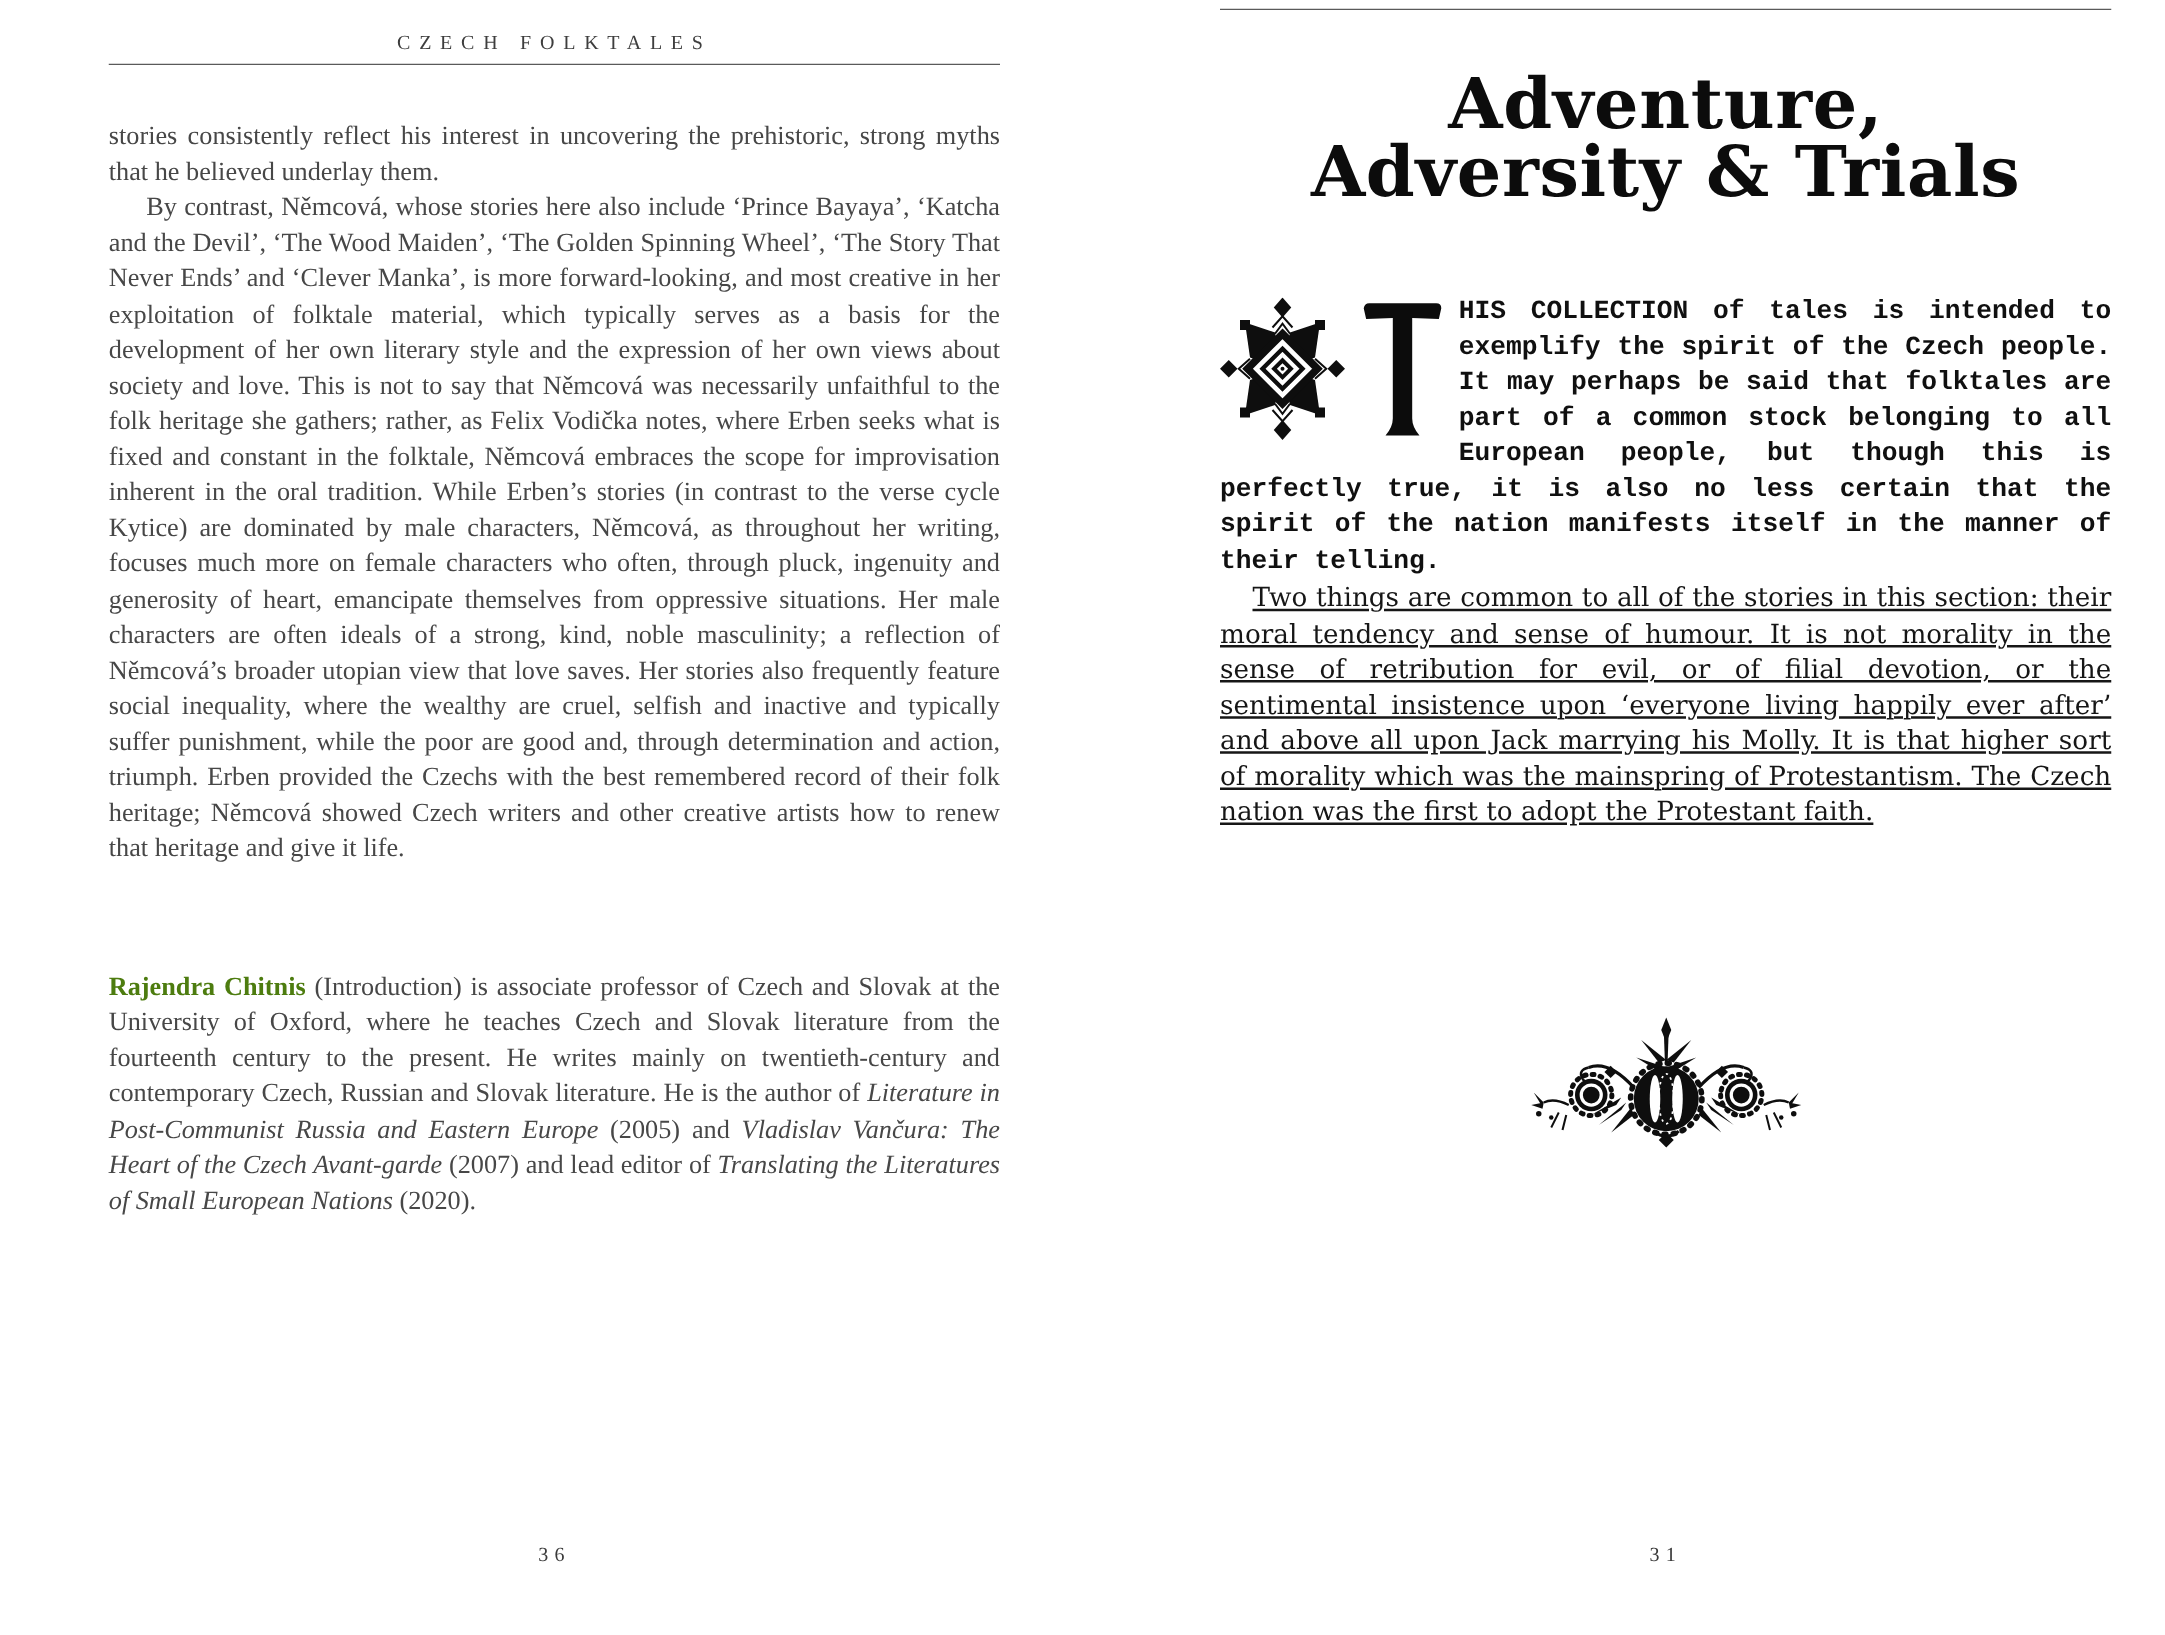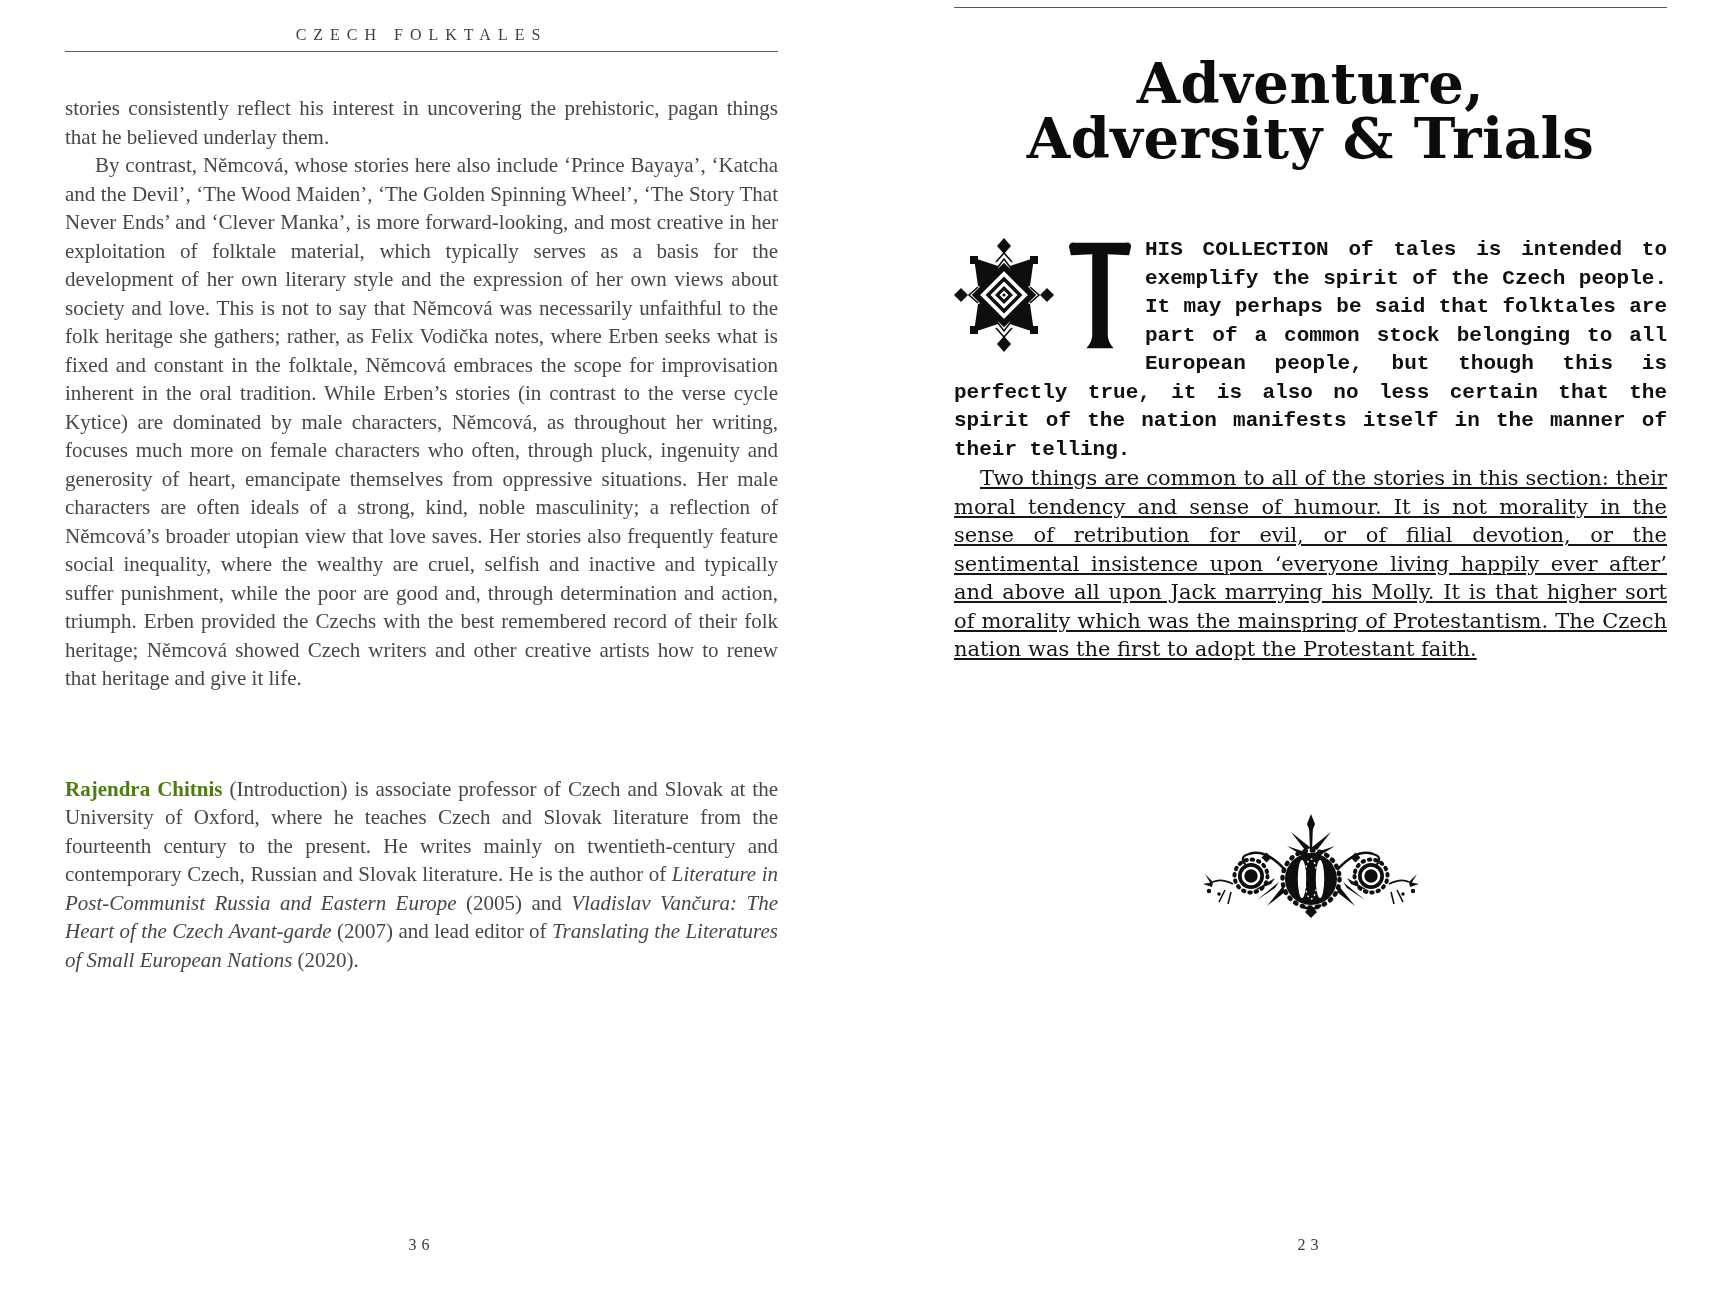--- a/index.html
+++ b/index.html
@@ -1,20 +1,20 @@
 <!DOCTYPE html>
 <html><head>
 <meta charset="utf-8">
 <style>
   html,body{margin:0;padding:0;}
   body{
     width:1732px;height:1308px;position:relative;background:#ffffff;
     font-family:"Liberation Serif", serif;overflow:hidden;
   }
-  .page{position:absolute;top:0;height:1246px;}
+  .page{position:absolute;top:0;height:1246px;margin-left:22px;}
   #left-page{left:65px;width:713px;}
   #right-page{left:954px;width:713px;}
 
   .running-head{
     margin-top:26px;text-align:center;
     font-size:16px;letter-spacing:7px;color:#3e3e3e;
     font-family:"Liberation Serif", serif;white-space:nowrap;
   }
   .head-rule{border:none;border-top:1.6px solid #5a5a5a;margin:7px 0 0 0;}
 
@@ -62,21 +62,21 @@
   .tail-ornament{width:224px;height:108px;}
 </style>
 </head>
 <body>
 
 <div class="page" id="left-page">
   <div class="running-head">CZECH FOLKTALES</div>
   <hr class="head-rule">
 
   <div class="body-text">
-    <p>stories consistently reflect his interest in uncovering the prehistoric, pagan things that he believed underlay them.</p>
+    <p>stories consistently reflect his interest in uncovering the prehistoric, strong myths that he believed underlay them.</p>
     <p class="indent">By contrast, Němcová, whose stories here also include ‘Prince Bayaya’, ‘Katcha and the Devil’, ‘The Wood Maiden’, ‘The Golden Spinning Wheel’, ‘The Story That Never Ends’ and ‘Clever Manka’, is more forward-looking, and most creative in her exploitation of folktale material, which typically serves as a basis for the development of her own literary style and the expression of her own views about society and love. This is not to say that Němcová was necessarily unfaithful to the folk heritage she gathers; rather, as Felix Vodička notes, where Erben seeks what is fixed and constant in the folktale, Němcová embraces the scope for improvisation inherent in the oral tradition. While Erben’s stories (in contrast to the verse cycle Kytice) are dominated by male characters, Němcová, as throughout her writing, focuses much more on female characters who often, through pluck, ingenuity and generosity of heart, emancipate themselves from oppressive situations. Her male characters are often ideals of a strong, kind, noble masculinity; a reflection of Němcová’s broader utopian view that love saves. Her stories also frequently feature social inequality, where the wealthy are cruel, selfish and inactive and typically suffer punishment, while the poor are good and, through determination and action, triumph. Erben provided the Czechs with the best remembered record of their folk heritage; Němcová showed Czech writers and other creative artists how to renew that heritage and give it life.</p>
   </div>
 
   <div class="bio"><span class="seg-bold">Rajendra Chitnis</span><span> (Introduction) is associate professor of Czech and Slovak at the University of Oxford, where he teaches Czech and Slovak literature from the fourteenth century to the present. He writes mainly on twentieth-century and contemporary Czech, Russian and Slovak literature. He is the author of </span><span class="seg-italic">Literature in Post-Communist Russia and Eastern Europe</span><span> (2005) and </span><span class="seg-italic">Vladislav Vančura: The Heart of the Czech Avant-garde</span><span> (2007) and lead editor of </span><span class="seg-italic">Translating the Literatures of Small European Nations</span><span> (2020).</span></div>
 
   <div class="folio">36</div>
 </div>
 
 <div class="page" id="right-page">
   <hr class="head-rule">
@@ -175,14 +175,14 @@
       <circle cx="112" cy="67" r="28.5" fill="none" stroke="#0e0e0e" stroke-width="4.5" stroke-dasharray="1.5 6" stroke-linecap="round"></circle>
       <ellipse cx="103" cy="67" rx="4.2" ry="19" fill="#ffffff"></ellipse>
       <ellipse cx="121" cy="67" rx="4.2" ry="19" fill="#ffffff"></ellipse>
       <ellipse cx="112" cy="67" rx="6" ry="20" fill="none" stroke="#ffffff" stroke-width="1.4" stroke-dasharray="2 3"></ellipse>
 
       <path d="M112 94 L118 100 L112 106 L106 100 Z" fill="#0e0e0e"></path>
       <path d="M102 93 Q112 101 122 93" fill="none" stroke="#0e0e0e" stroke-width="2.4"></path>
     </svg>
   </div>
 
-  <div class="folio">23</div>
+  <div class="folio">31</div>
 </div>
 
 </body></html>

